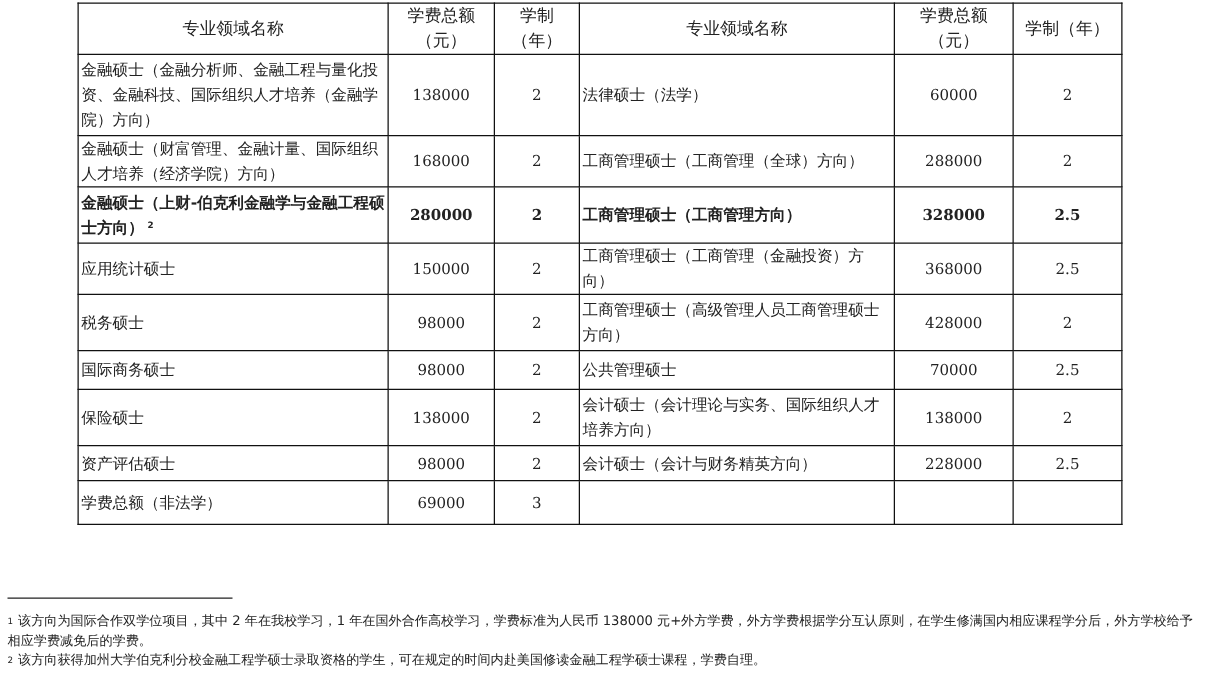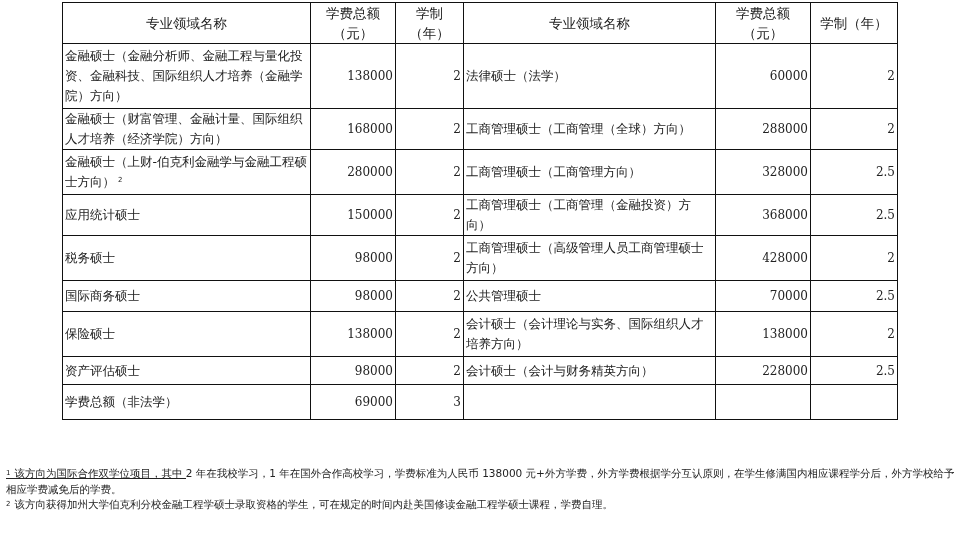--- a/index.html
+++ b/index.html
@@ -4,24 +4,24 @@
 <style>
   html, body { margin:0; padding:0; background:#ffffff; }
   body { width:972px; height:538px; position:relative; overflow:hidden;
          font-family:"DejaVu Sans", "Liberation Sans", sans-serif; color:#222; }
   table.fees { position:absolute; left:62px; top:2px; border-collapse:collapse;
                table-layout:fixed; width:835px; font-size:12.5px; }
   table.fees td, table.fees th { border:1.3px solid #111; padding:0 2px; vertical-align:middle;
                line-height:20px; }
   table.fees th { font-weight:normal; font-size:13.5px; text-align:center; height:24px; padding:0; }
   td.name { text-align:left; }
-  td.num { text-align:right; font-family:"DejaVu Serif", "Liberation Serif", serif; font-size:12px; }
+  td.num { text-align:center; font-family:"DejaVu Serif", "Liberation Serif", serif; font-size:12px; }
   sup { font-size:7px; vertical-align:top; position:relative; top:-2px; margin-left:3px; }
   .rule { position:absolute; left:6px; top:478px; width:180px; height:1px; background:#222; }
-  .notes { position:absolute; left:6px; top:466px; width:955px; font-size:10.5px; line-height:15.5px; color:#222; }
+  .notes { position:absolute; left:6px; top:490px; width:955px; font-size:10.5px; line-height:15.5px; color:#222; }
   .notes p { margin:0; }
   .notes .fn-mark { font-size:7px; vertical-align:top; margin-right:4px; }
 </style>
 </head>
 <body>
 
 <table class="fees">
   <colgroup>
     <col style="width:248px">
       <col style="width:85px">
@@ -50,21 +50,21 @@
         <td class="num">2</td>
       </tr>
       <tr style="height: 39px;">
         <td class="name"><span>金融硕士（财富管理、金融计量、国际组织人才培养（经济学院）方向）</span></td>
         <td class="num">168000</td>
         <td class="num">2</td>
         <td class="name"><span>工商管理硕士（工商管理（全球）方向）</span></td>
         <td class="num">288000</td>
         <td class="num">2</td>
       </tr>
-      <tr style="height: 45px;">
+      <tr style="height: 45px; font-weight: bold;">
         <td class="name"><span>金融硕士（上财-伯克利金融学与金融工程硕士方向）</span><sup>2</sup></td>
         <td class="num">280000</td>
         <td class="num">2</td>
         <td class="name"><span>工商管理硕士（工商管理方向）</span></td>
         <td class="num">328000</td>
         <td class="num">2.5</td>
       </tr>
       <tr style="height: 35px;">
         <td class="name"><span>应用统计硕士</span></td>
         <td class="num">150000</td>

